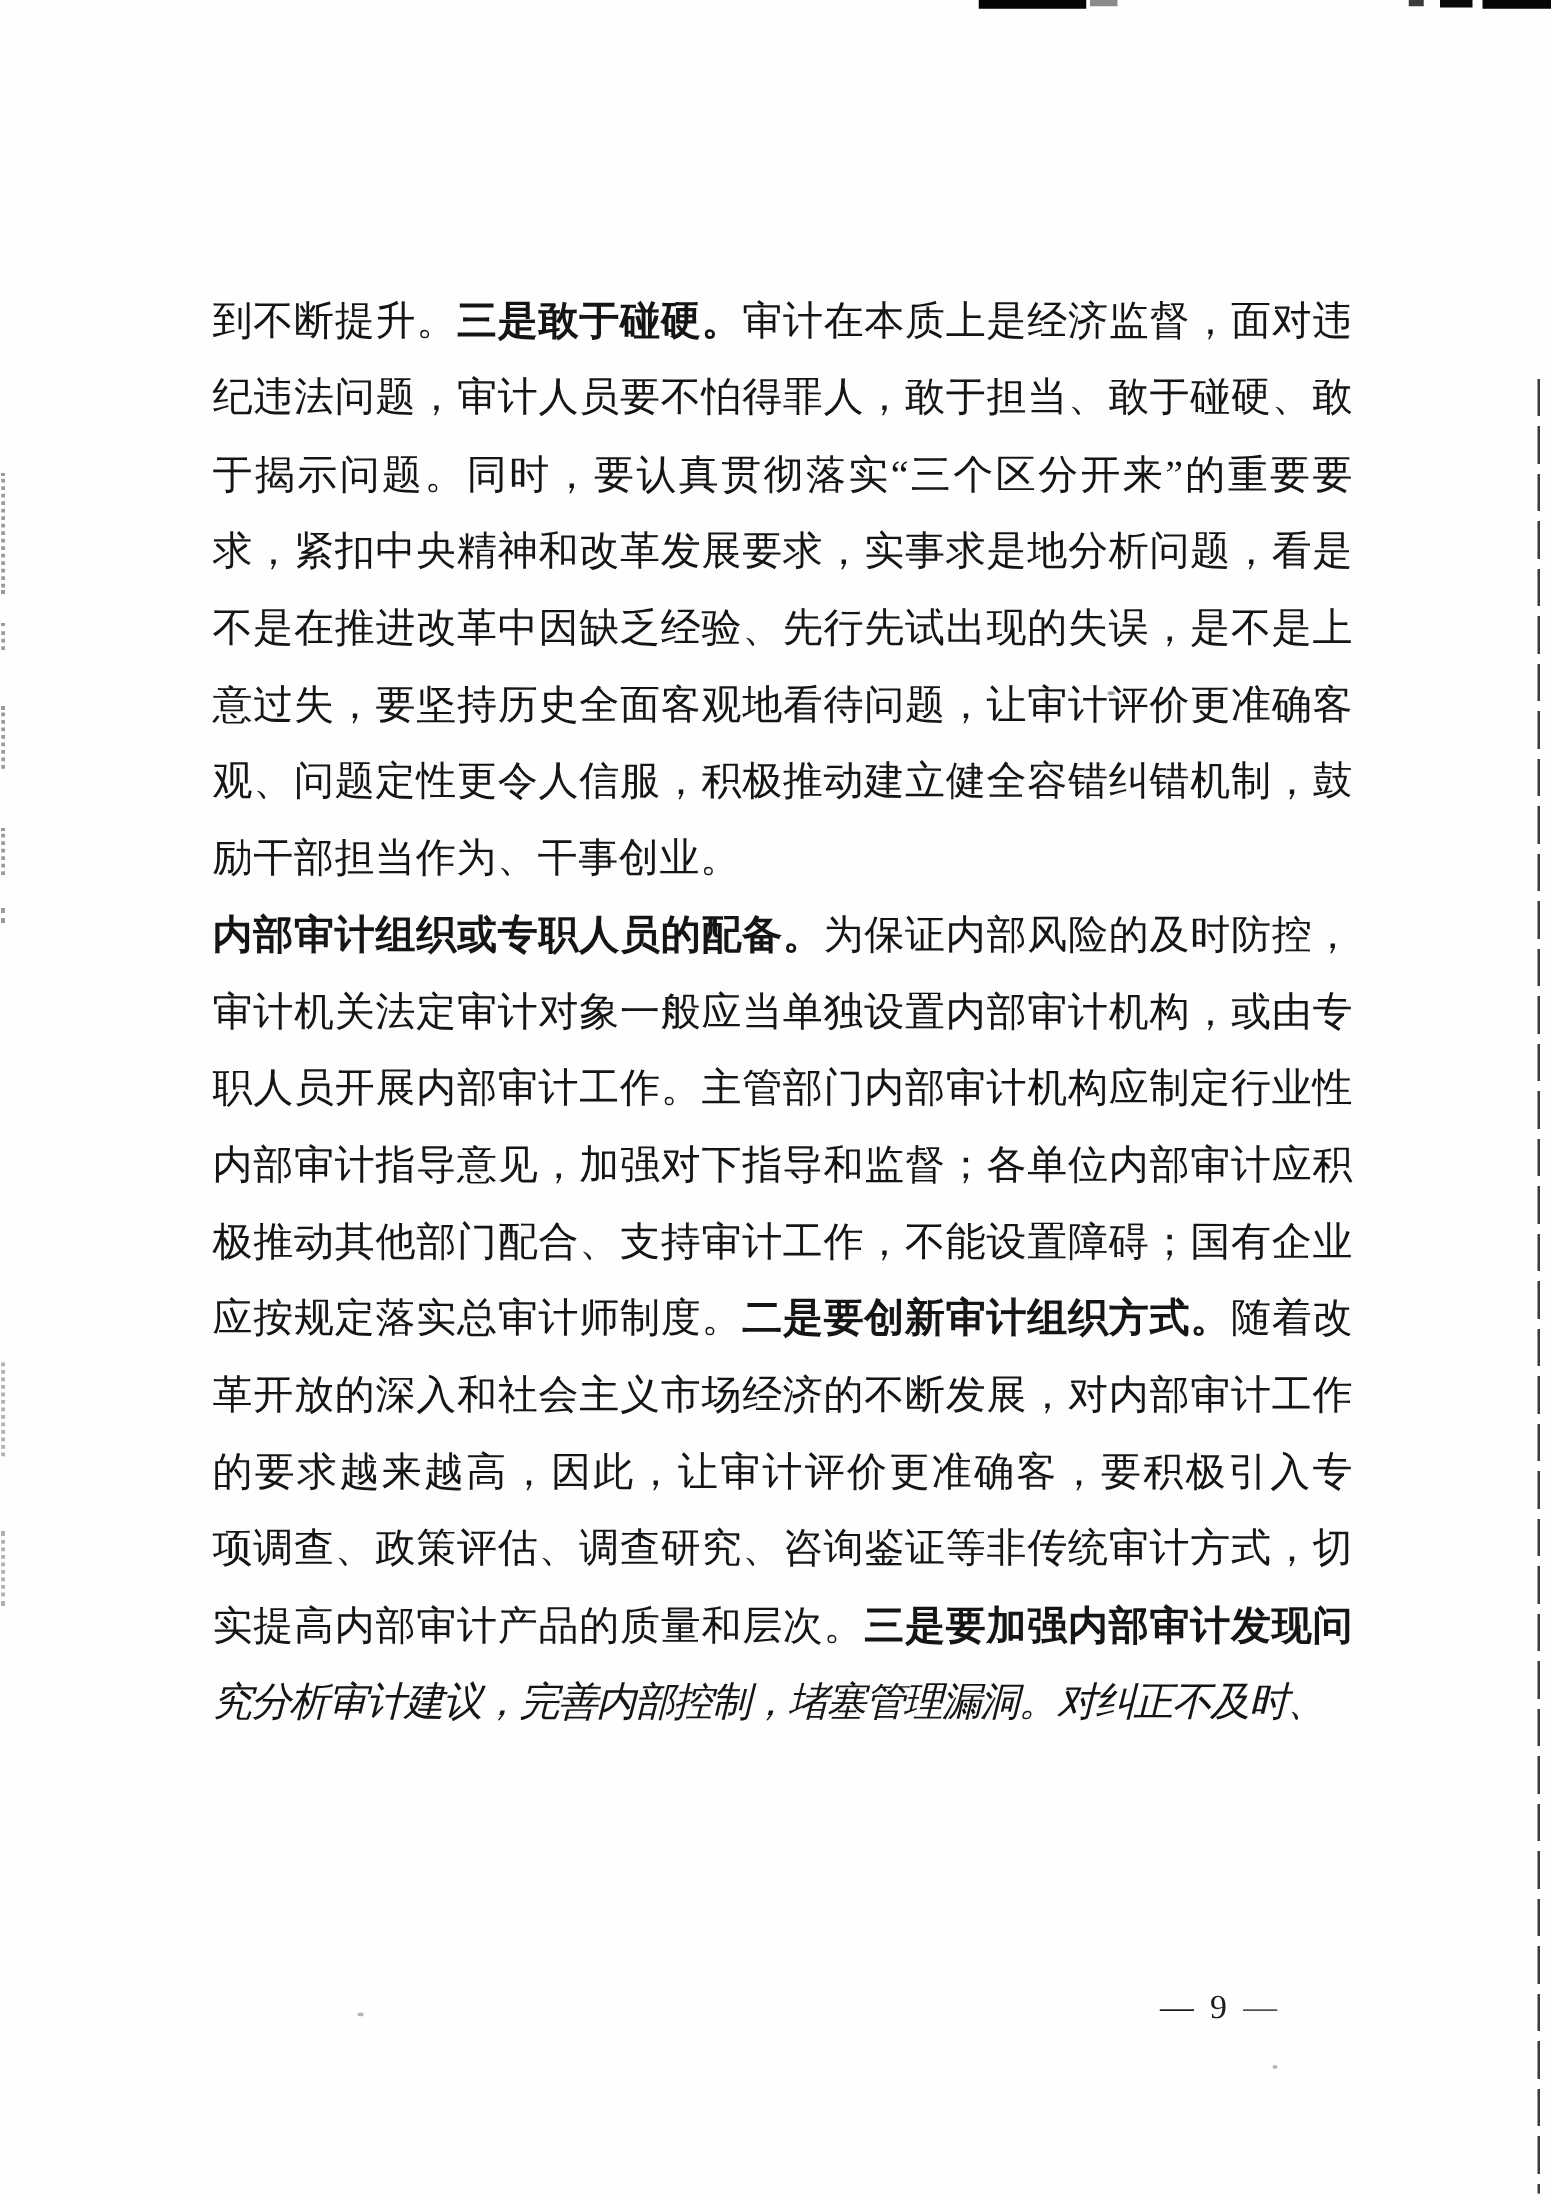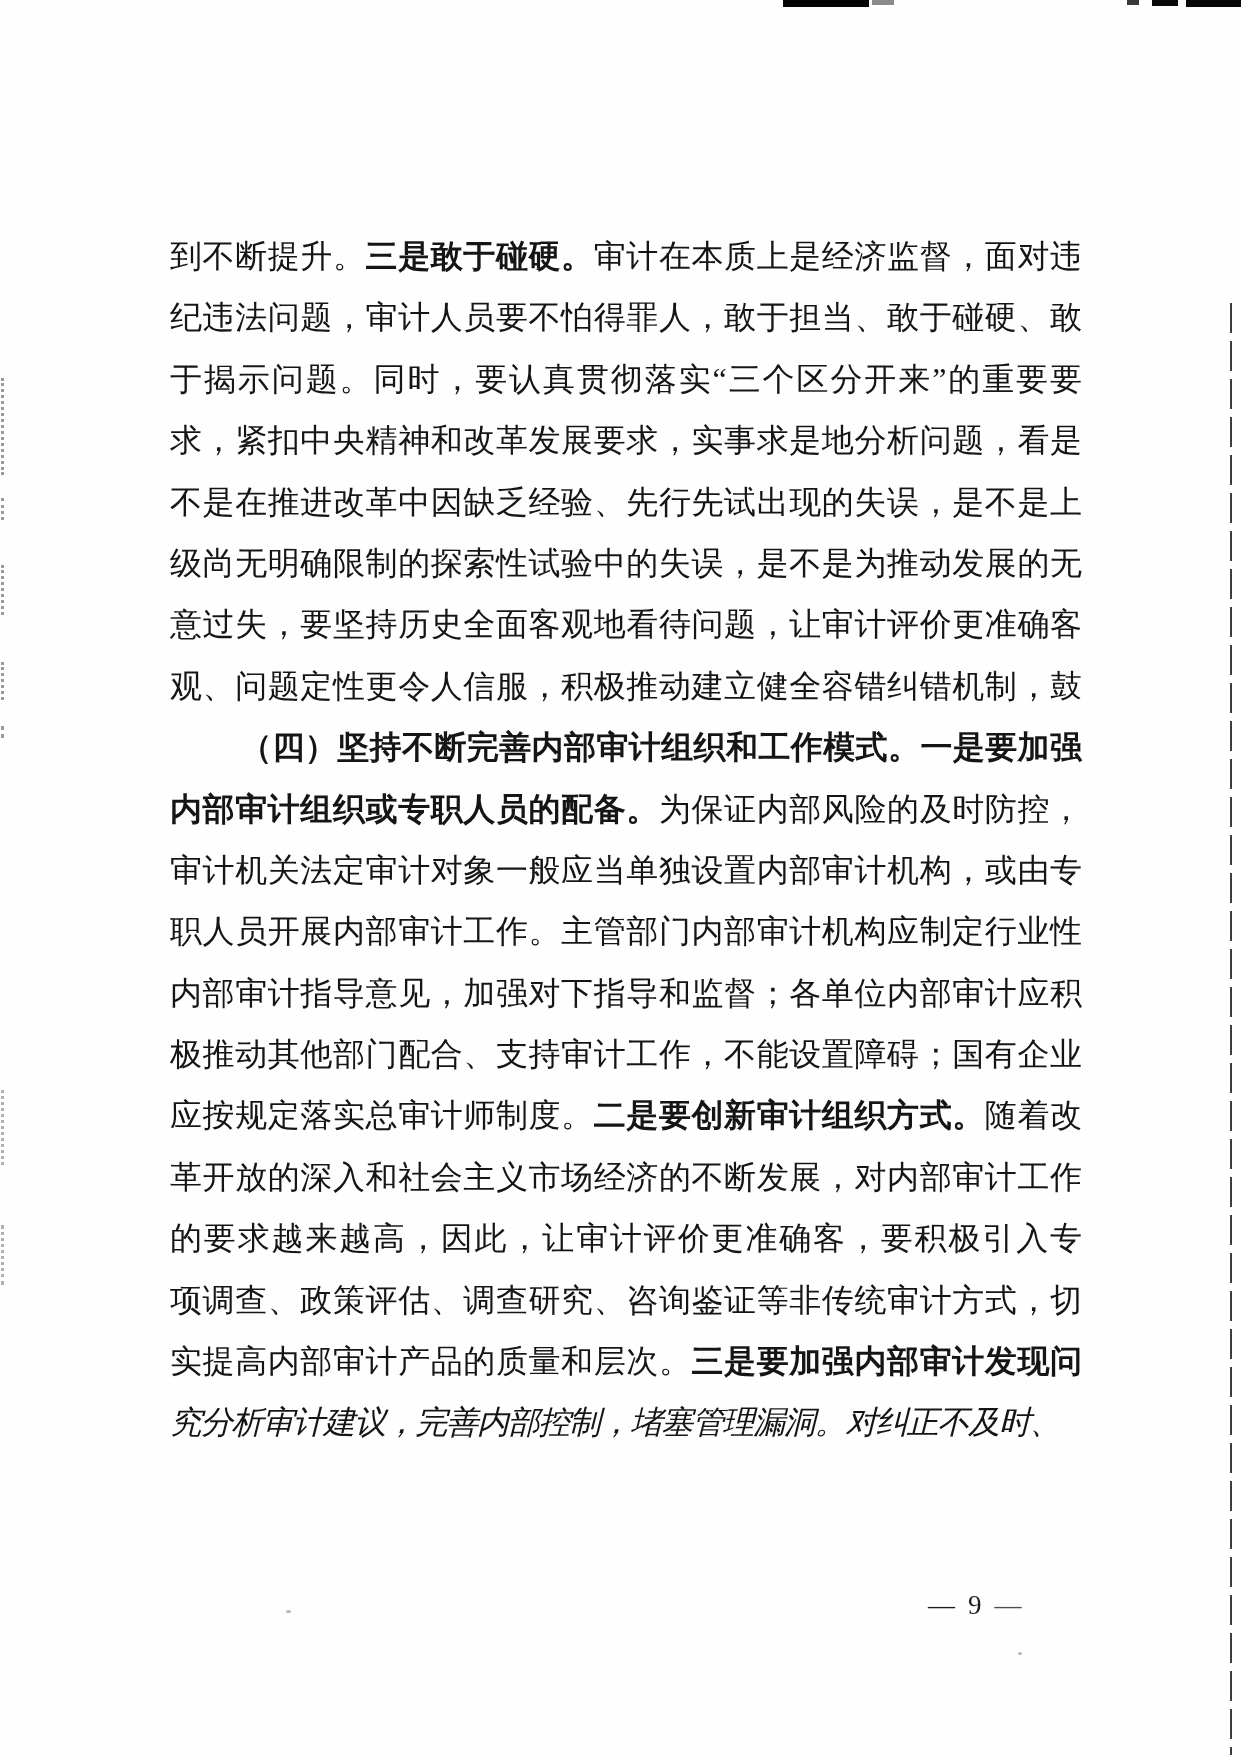--- a/index.html
+++ b/index.html
@@ -83,24 +83,23 @@
   <div class="art speck sp1"></div>
   <div class="art speck sp2"></div>
   <div class="art speck sp3"></div>
 
   <div class="text-block" id="text-block">
       <div class="line"><span class="seg">到不断提升。</span><span class="seg b">三是敢于碰硬。</span><span class="seg">审计在本质上是经济监督，面对违</span></div>
       <div class="line"><span class="seg">纪违法问题，审计人员要不怕得罪人，敢于担当、敢于碰硬、敢</span></div>
       <div class="line"><span class="seg">于揭示问题。同时，要认真贯彻落实“三个区分开来”的重要要</span></div>
       <div class="line"><span class="seg">求，紧扣中央精神和改革发展要求，实事求是地分析问题，看是</span></div>
       <div class="line"><span class="seg">不是在推进改革中因缺乏经验、先行先试出现的失误，是不是上</span></div>
-      <div class="line"><span class="seg">级尚无明确限制的探索性试验中的失误，是不是为推动发展的无</span></div>
       <div class="line"><span class="seg">意过失，要坚持历史全面客观地看待问题，让审计评价更准确客</span></div>
       <div class="line"><span class="seg">观、问题定性更令人信服，积极推动建立健全容错纠错机制，鼓</span></div>
-      <div class="line indent"><span class="seg b">（四）坚持不断完善内部审计组织和工作模式。一是要加强</span></div>
+      <div class="line no-just"><span class="seg">励干部担当作为、干事创业。</span></div>
       <div class="line"><span class="seg b">内部审计组织或专职人员的配备。</span><span class="seg">为保证内部风险的及时防控，</span></div>
       <div class="line"><span class="seg">审计机关法定审计对象一般应当单独设置内部审计机构，或由专</span></div>
       <div class="line"><span class="seg">职人员开展内部审计工作。主管部门内部审计机构应制定行业性</span></div>
       <div class="line"><span class="seg">内部审计指导意见，加强对下指导和监督；各单位内部审计应积</span></div>
       <div class="line"><span class="seg">极推动其他部门配合、支持审计工作，不能设置障碍；国有企业</span></div>
       <div class="line"><span class="seg">应按规定落实总审计师制度。</span><span class="seg b">二是要创新审计组织方式。</span><span class="seg">随着改</span></div>
       <div class="line"><span class="seg">革开放的深入和社会主义市场经济的不断发展，对内部审计工作</span></div>
       <div class="line"><span class="seg">的要求越来越高，因此，让审计评价更准确客，要积极引入专</span></div>
       <div class="line"><span class="seg">项调查、政策评估、调查研究、咨询鉴证等非传统审计方式，切</span></div>
       <div class="line"><span class="seg">实提高内部审计产品的质量和层次。</span><span class="seg b">三是要加强内部审计发现问</span></div>

